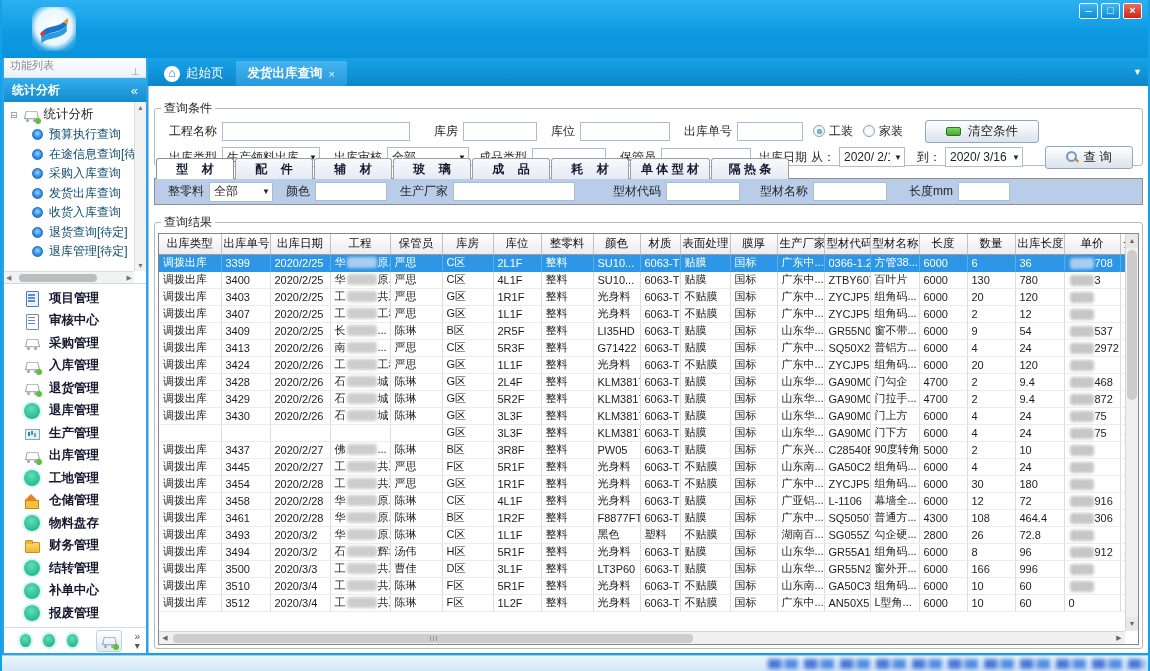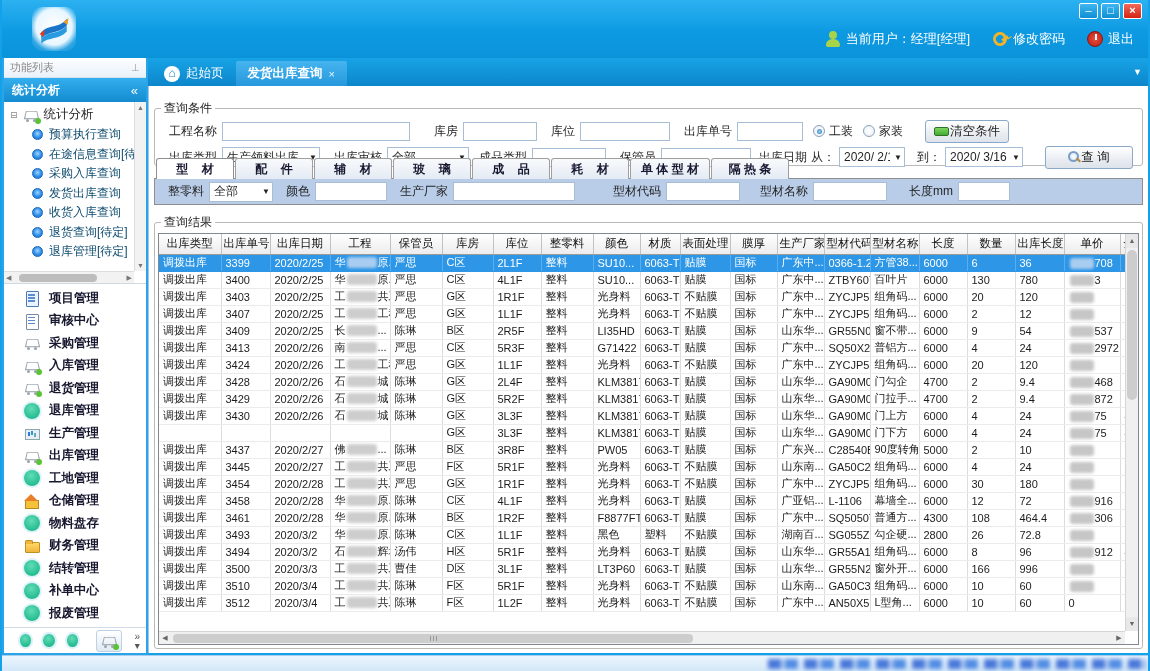--- a/index.html
+++ b/index.html
@@ -27,21 +27,21 @@
   .ic-key{width:16px;height:16px;position:relative;transform:rotate(-35deg);}
   .ic-key::before{content:'';position:absolute;left:1px;top:1px;width:8px;height:8px;border:3px solid #f0b428;border-radius:50%;}
   .ic-key::after{content:'';position:absolute;left:9px;top:9px;width:7px;height:3px;background:#f0b428;box-shadow:4px 2px 0 -1px #f0b428;}
   .ic-power{width:16px;height:16px;border-radius:50%;background:radial-gradient(#e85040,#b81c10);position:relative;border:1px solid #8f150c;}
   .ic-power::before{content:'';position:absolute;left:6.5px;top:2px;width:2px;height:6px;background:#fff;}
   
   .body{display:flex;height:597px;}
   
   .sidebar{width:146px;background:#fff;border:2px solid #2aa3e8;border-top:none;display:flex;flex-direction:column;}
   .func-title{height:20px;background:linear-gradient(#fdfeff,#e9f1fa);color:#8a8a8a;font-size:11px;
-      display:flex;align-items:center;padding:8px 6px;border-bottom:1px solid #d5e2ef;}
+      display:flex;padding:0 6px;border-bottom:1px solid #d5e2ef;}
   .func-title .pin{margin-left:auto;color:#9a9a9a;font-size:10px;transform:rotate(180deg);}
   .group-header{height:24px;background:linear-gradient(#33aeee,#148bd0);color:#fff;font-size:12px;font-weight:bold;
       display:flex;align-items:center;padding:0 8px;}
   .group-header .collapse{margin-left:auto;font-weight:normal;font-size:13px;}
   .tree{height:182px;position:relative;border-bottom:1px solid #cfd9e4;overflow:hidden;}
   .tree-inner{position:absolute;left:0;top:2px;right:12px;bottom:12px;overflow:hidden;padding-left:6px;}
   .tree-root{display:flex;align-items:center;gap:5px;height:21px;font-size:12.5px;color:#222;}
   .tree-root .exp{font-size:9px;color:#888;}
   .tree-item{display:flex;align-items:center;gap:6px;height:19.5px;padding-left:22px;font-size:12px;color:#0c4a6e;white-space:nowrap;}
   .tree-dot{width:11px;height:11px;border-radius:50%;flex:0 0 11px;
@@ -88,21 +88,21 @@
   .query-box{position:absolute;left:5px;right:5px;top:14px;height:66px;}
   .qrow{display:flex;align-items:center;height:24px;margin-top:2px;font-size:12px;color:#1f1f1f;white-space:nowrap;}
   .qrow label{margin:0 5px 0 14px;}
   .tbx{height:19px;border:1px solid #a8bed6;background:#fff;font-size:12px;padding:0 3px;}
   .combo{height:20px;border:1px solid #a8bed6;background:#fff;font-size:12px;display:inline-flex;align-items:center;padding:0 2px 0 4px;position:relative;}
   .combo .cv{flex:1;overflow:hidden;}
   .combo .car{font-size:8px;color:#222;margin-left:4px;}
   .radio{width:12px;height:12px;border-radius:50%;border:1px solid #8aa0b8;background:radial-gradient(#fff,#e8eef5);position:relative;margin:0 4px 0 10px;}
   .radio.on::before{content:'';position:absolute;left:3px;top:3px;width:5px;height:5px;border-radius:50%;background:radial-gradient(#9fd0f0,#1d77c0);}
   .btn{height:23px;border:1px solid #8aa8c8;border-radius:3px;background:linear-gradient(#ffffff,#e9edf2 60%,#dde3ea);
-       font-size:12.5px;color:#1f1f1f;display:inline-flex;align-items:center;gap:1px;padding:0 8px;cursor:pointer;}
+       font-size:12.5px;color:#1f1f1f;display:inline-flex;align-items:center;gap:7px;padding:0 20px;cursor:pointer;}
   .ic-eraser{width:15px;height:9px;border:1px solid #2f6f2f;border-radius:2px;background:linear-gradient(#7fd45f,#3fae2f);}
   .ic-mag{width:12px;height:12px;position:relative;}
   .ic-mag::before{content:'';position:absolute;left:0;top:0;width:7px;height:7px;border:2px solid #7a9cc6;border-radius:50%;background:radial-gradient(#fff,#cfe0f0);}
   .ic-mag::after{content:'';position:absolute;left:8px;top:8px;width:5px;height:2px;background:#b8862f;transform:rotate(45deg);}
   
   .mat-box{position:absolute;left:5px;right:5px;top:72px;height:48px;}
   .mat-tabs{display:flex;height:21px;border-bottom:1px solid #8f8f8f;padding-left:2px;align-items:center;}
   .mtab{min-width:78px;padding:0 10px;text-align:center;font-size:12px;font-weight:bold;color:#17172f;line-height:20px;
      border:1px solid #9f9f9f;border-bottom:none;border-radius:3px 3px 0 0;background:linear-gradient(#f8fafc,#e4ebf4);margin-right:1px;cursor:pointer;white-space:pre;}
   .mtab.active{background:#fff;height:21px;margin-bottom:-1px;border-color:#8f8f8f;}
@@ -145,34 +145,20 @@
         <path d="M5 24 C14 14 26 20 35 8 L35 16 C26 26 14 22 5 31 Z" fill="#1a74c8"></path>
         <path d="M5 31 C14 22 26 27 35 16 L35 23 C26 33 14 29 5 37 Z" fill="#2b9be0"></path>
         <path d="M3 26 L9 21 L8 29 Z" fill="#e23d23"></path>
         <path d="M31 12 L37 7 L36 15 Z" fill="#f0a028"></path>
       </svg>
     </div>
     <div class="win-controls">
       <div class="winbtn">–</div>
       <div class="winbtn">□</div>
       <div class="winbtn close">×</div>
-    </div>
-    <div class="user-area">
-      <span class="seg">
-        <span class="ic-person"></span>
-        <span>当前用户：经理[经理]</span>
-      </span>
-      <span class="seg">
-        <span class="ic-key"></span>
-        <span>修改密码</span>
-      </span>
-      <span class="seg">
-        <span class="ic-power"></span>
-        <span>退出</span>
-      </span>
     </div>
   </div>
 
   <div class="body">
 
     <div class="sidebar">
       <div class="func-title">
         <span>功能列表</span>
         <span class="pin">⊤</span>
       </div>

